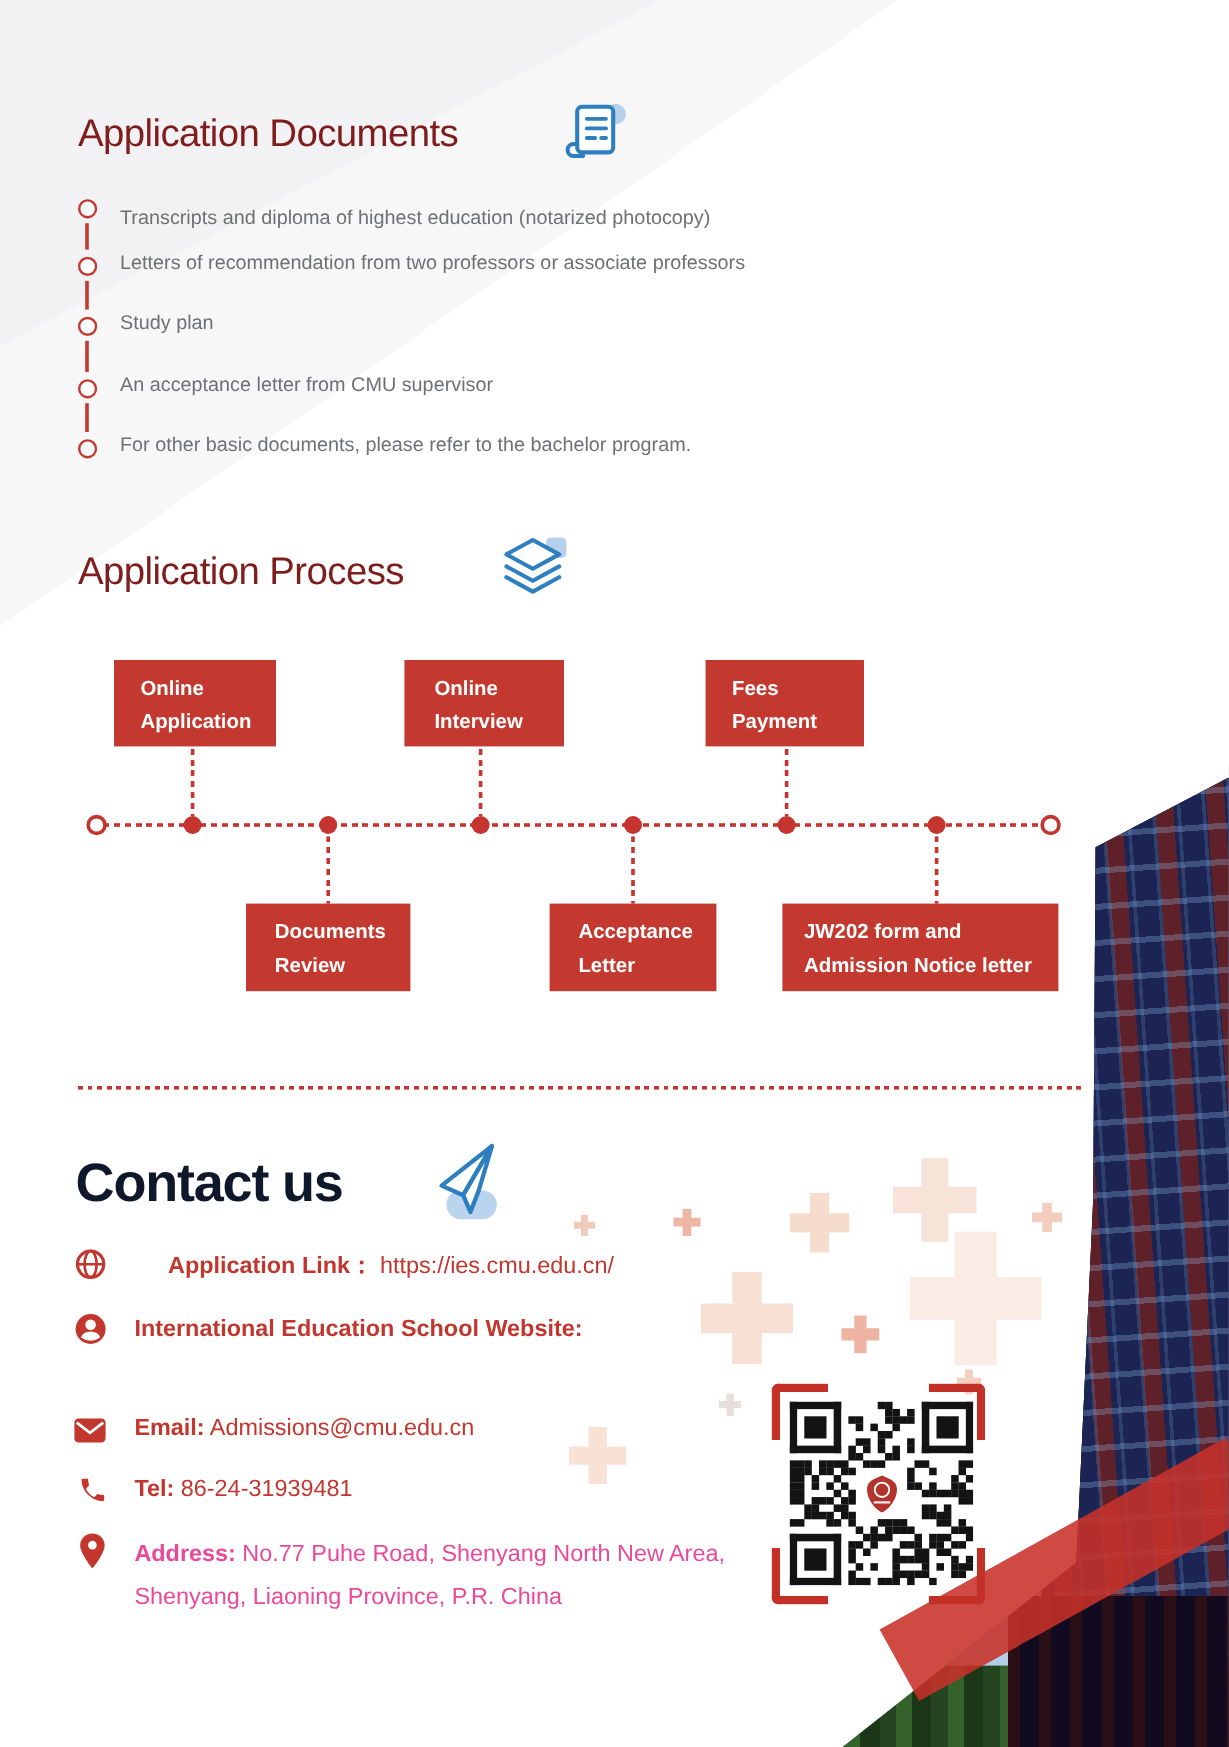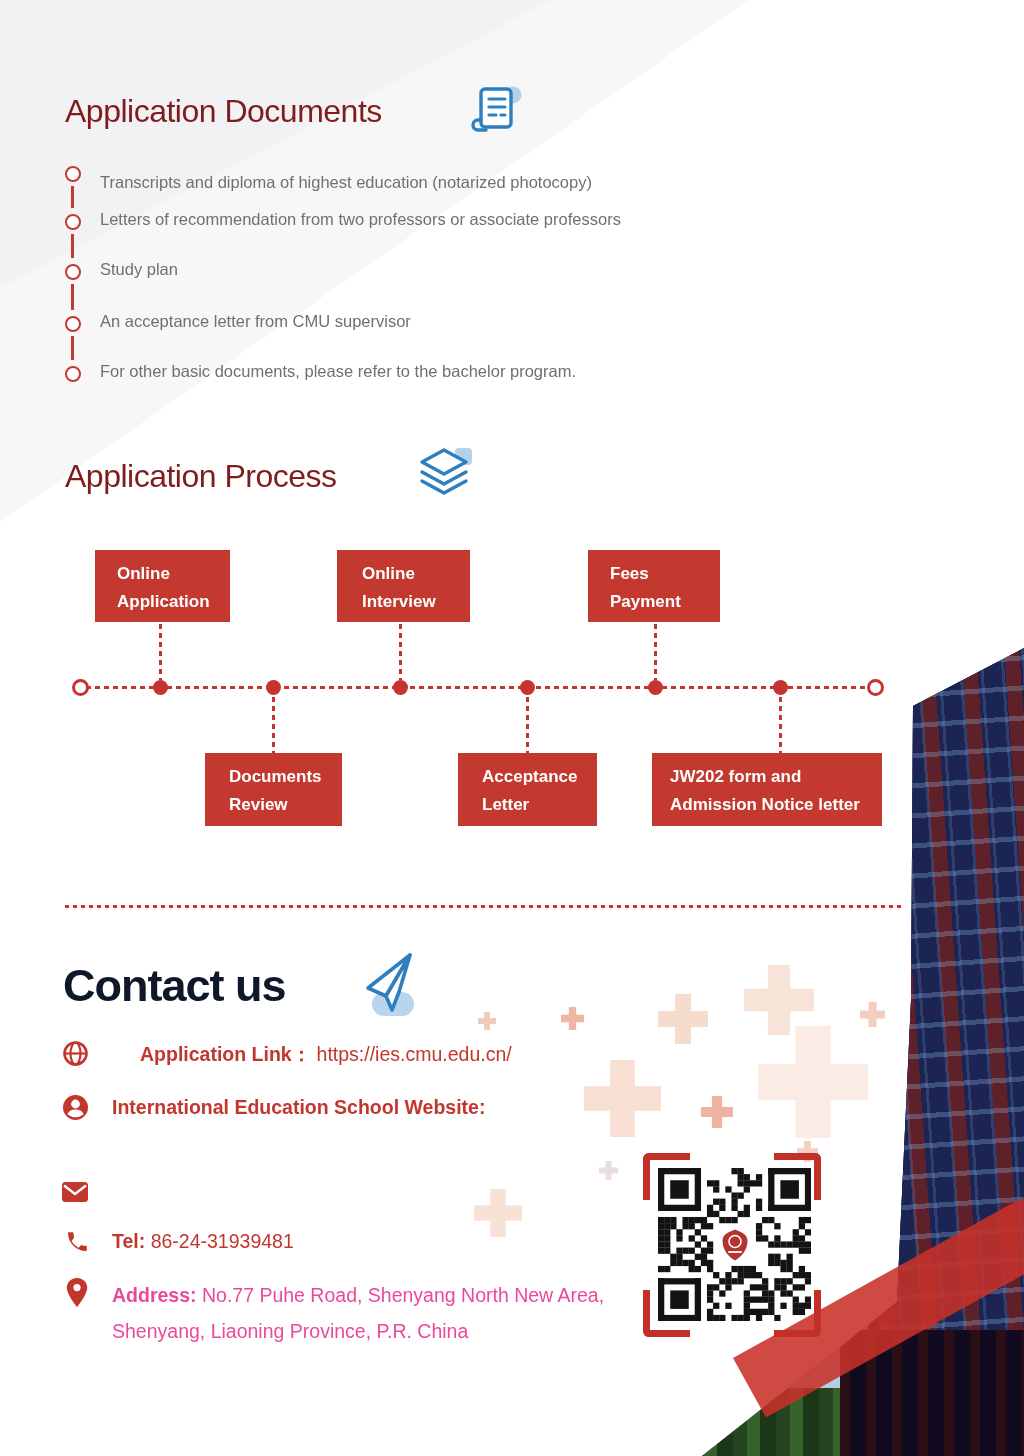--- a/index.html
+++ b/index.html
@@ -199,20 +199,24 @@
     <path d="M5.5 20.5 a8.2 6.4 0 0 1 16 0 q-8 5.5 -16 0 z" fill="#ffffff"></path>
   </svg>
   <div class="abs c-text" style="left:112px;top:1096px;">
     <b>International Education School Website:</b>
   </div>
 
   <svg class="abs" style="left:61px;top:1181px;" width="28" height="22" viewBox="0 0 28 22">
     <rect x="1" y="1" width="26" height="20" rx="3.5" fill="#c2362d"></rect>
     <path d="M3 4.5 L14 13 L25 4.5" fill="none" stroke="#ffffff" stroke-width="2.4"></path>
   </svg>
+  <div class="abs c-text" style="left:112px;top:1179px;">
+    <b>Email:</b>
+    <span>Admissions@cmu.edu.cn</span>
+  </div>
 
   <svg class="abs" style="left:65px;top:1230px;" width="24" height="24" viewBox="0 0 24 24">
     <path d="M6.6 10.8c1.5 3 3.9 5.4 6.9 6.9l2.3-2.3c.3-.3.7-.4 1.1-.2 1.2.4 2.5.6 3.9.6.6 0 1 .4 1 1V20c0 .6-.4 1-1 1C11.4 21 3 12.6 3 3.2 3 2.6 3.4 2.2 4 2.2h3.5c.6 0 1 .4 1 1 0 1.4.2 2.7.6 3.9.1.4 0 .8-.2 1.1l-2.3 2.6z" fill="#c2362d"></path>
   </svg>
   <div class="abs c-text" style="left:112px;top:1230px;">
     <b>Tel:</b>
     <span>86-24-31939481</span>
   </div>
 
   <svg class="abs" style="left:64px;top:1277px;" width="26" height="32" viewBox="0 0 26 32">

